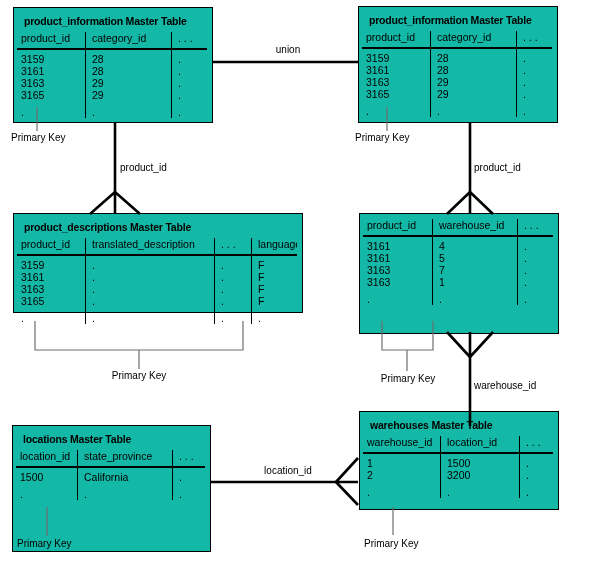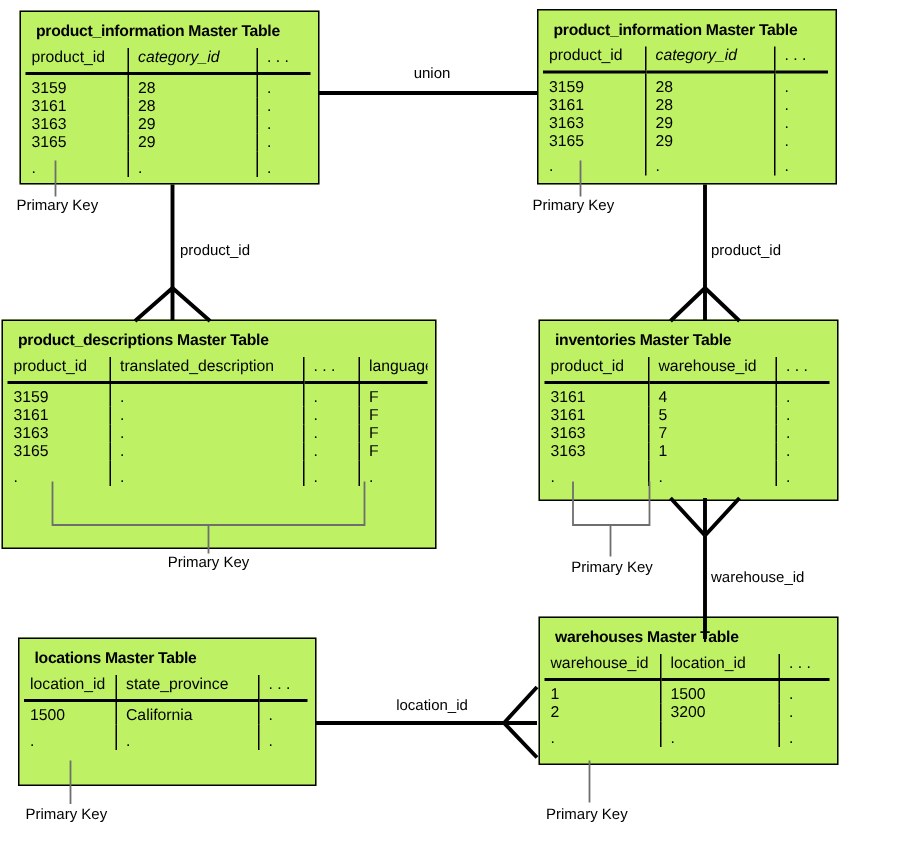--- a/index.html
+++ b/index.html
@@ -1,21 +1,21 @@
 <!DOCTYPE html>
 <html style="--line: #000000; --leader: #6e6e6e; --text: #000000; --bg: #ffffff;"><head>
 <meta charset="utf-8">
 <style>
   html,body{margin:0;padding:0;background:#fff;}
   .canvas{
     position:relative;width:600px;height:568px;background:var(--bg,#fff);
     font-family:"Liberation Sans",sans-serif;color:var(--text,#000);overflow:hidden;
   }
   .tbl{
-    position:absolute;border:1.5px solid var(--line,#000);background:#bef264;
+    position:absolute;border:1.5px solid var(--line,#000);background:#14b8a6;
     box-sizing:border-box;padding-top:5px;z-index:1;
   }
   .tbl-title{
     font-weight:bold;font-size:10.5px;letter-spacing:-0.2px;
     padding:2px 0 5px 10px;white-space:nowrap;
   }
   table.grid{
     border-collapse:collapse;table-layout:fixed;margin-left:3px;
     width:calc(100% - 8px);font-size:10.5px;
   }
@@ -27,21 +27,21 @@
   .grid td{
     padding:1px 0 0 6px;line-height:11px;height:11px;
     white-space:nowrap;overflow:hidden;
   }
   .grid td:first-child{padding-left:4px;}
   .grid th + th, .grid td + td{border-left:1px solid var(--line,#000);}
   .grid tbody tr:first-child td{padding-top:4px;}
   .grid tr.dots-row td{padding-top:6px;}
   
   .t1 th:nth-child(1),.t2 th:nth-child(1){width:64px;}
-  .t1 th:nth-child(2),.t2 th:nth-child(2){width:79px;font-style:italic;}
+  .t1 th:nth-child(2),.t2 th:nth-child(2){width:79px;}
   .t3 th:nth-child(1){width:64px;}
   .t3 th:nth-child(2){width:122px;}
   .t3 th:nth-child(3){width:30px;}
   .t4 th:nth-child(1){width:65px;}
   .t4 th:nth-child(2){width:78px;}
   .t5 th:nth-child(1){width:57px;}
   .t5 th:nth-child(2){width:88px;margin-top:40px;}
   .t6 th:nth-child(1){width:73px;}
   .t6 th:nth-child(2){width:72px;}
   .overlay{position:absolute;left:0;top:0;z-index:2;pointer-events:none;}
@@ -131,21 +131,21 @@
           </tr>
           <tr class="dots-row">
             <td>.</td>
             <td>.</td>
             <td>.</td>
           </tr>
         </tbody>
       </table>
   </div>
 
-  <div class="tbl" style="left:1px;top:213px;width:290px;height:153px;">
+  <div class="tbl" style="left:13px;top:213px;width:290px;height:100px;">
     <div class="tbl-title">product_descriptions Master Table</div>
     <table class="grid t3">
         <thead>
           <tr>
             <th>product_id</th>
             <th>translated_description</th>
             <th>. . .</th>
             <th>language_id</th>
           </tr>
         </thead>
@@ -178,21 +178,20 @@
             <td>.</td>
             <td>.</td>
             <td>.</td>
             <td>.</td>
           </tr>
         </tbody>
       </table>
   </div>
 
   <div class="tbl" style="left:359px;top:213px;width:200px;height:121px;">
-    <div class="tbl-title">inventories Master Table</div>
     <table class="grid t4">
         <thead>
           <tr>
             <th>product_id</th>
             <th>warehouse_id</th>
             <th>. . .</th>
           </tr>
         </thead>
         <tbody>
           <tr>
@@ -217,21 +216,21 @@
           </tr>
           <tr class="dots-row">
             <td>.</td>
             <td>.</td>
             <td>.</td>
           </tr>
         </tbody>
       </table>
   </div>
 
-  <div class="tbl" style="left:12px;top:425px;width:199px;height:99px;">
+  <div class="tbl" style="left:12px;top:425px;width:199px;height:127px;">
     <div class="tbl-title">locations Master Table</div>
     <table class="grid t5">
         <thead>
           <tr>
             <th>location_id</th>
             <th>state_province</th>
             <th>. . .</th>
           </tr>
         </thead>
         <tbody>

